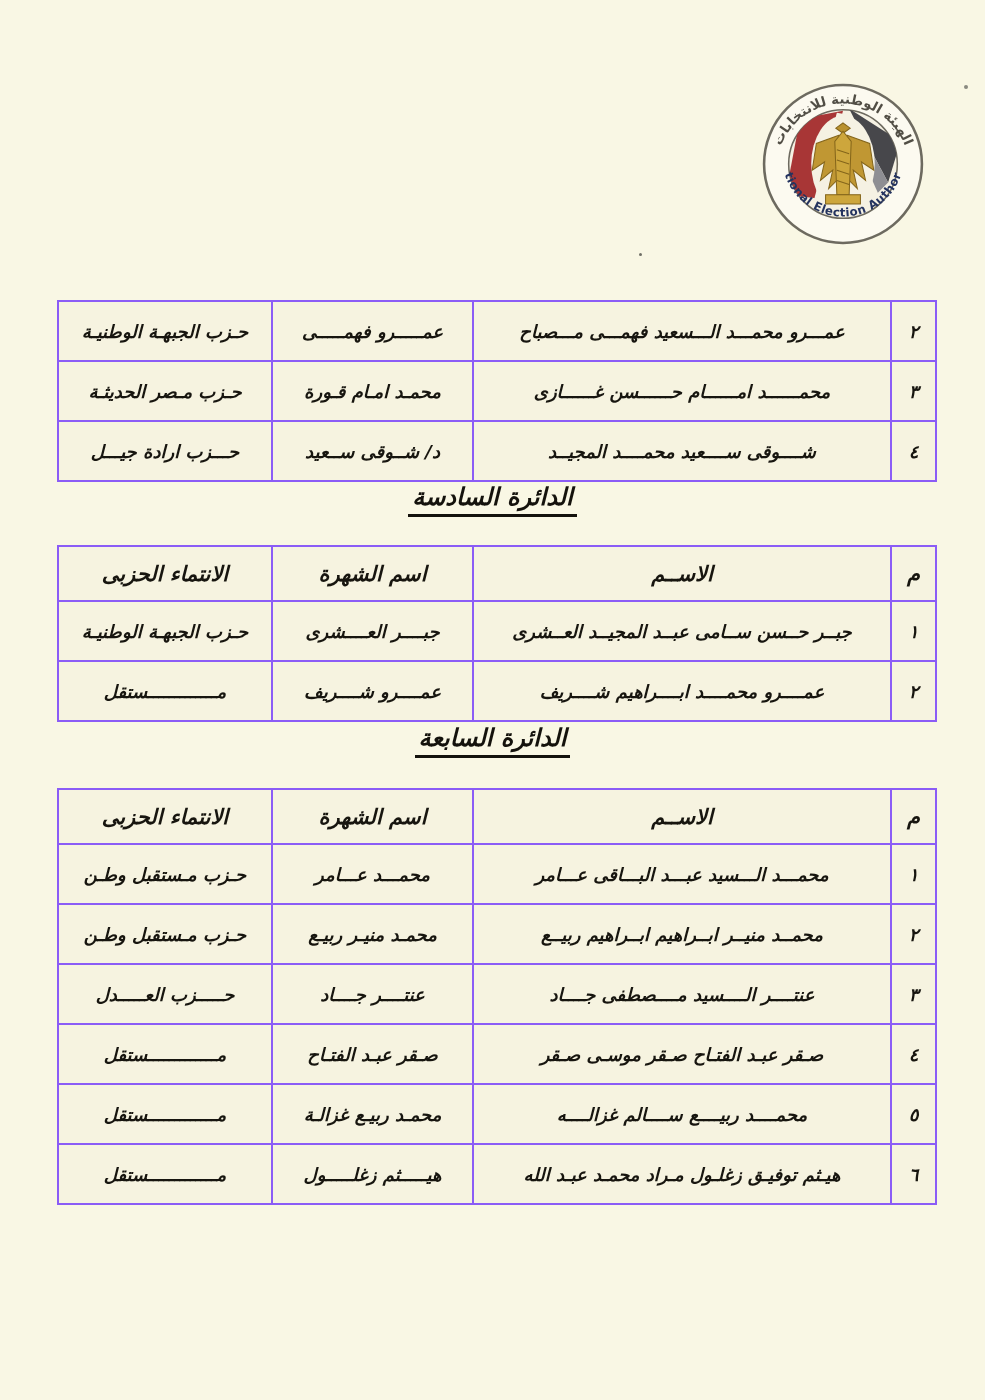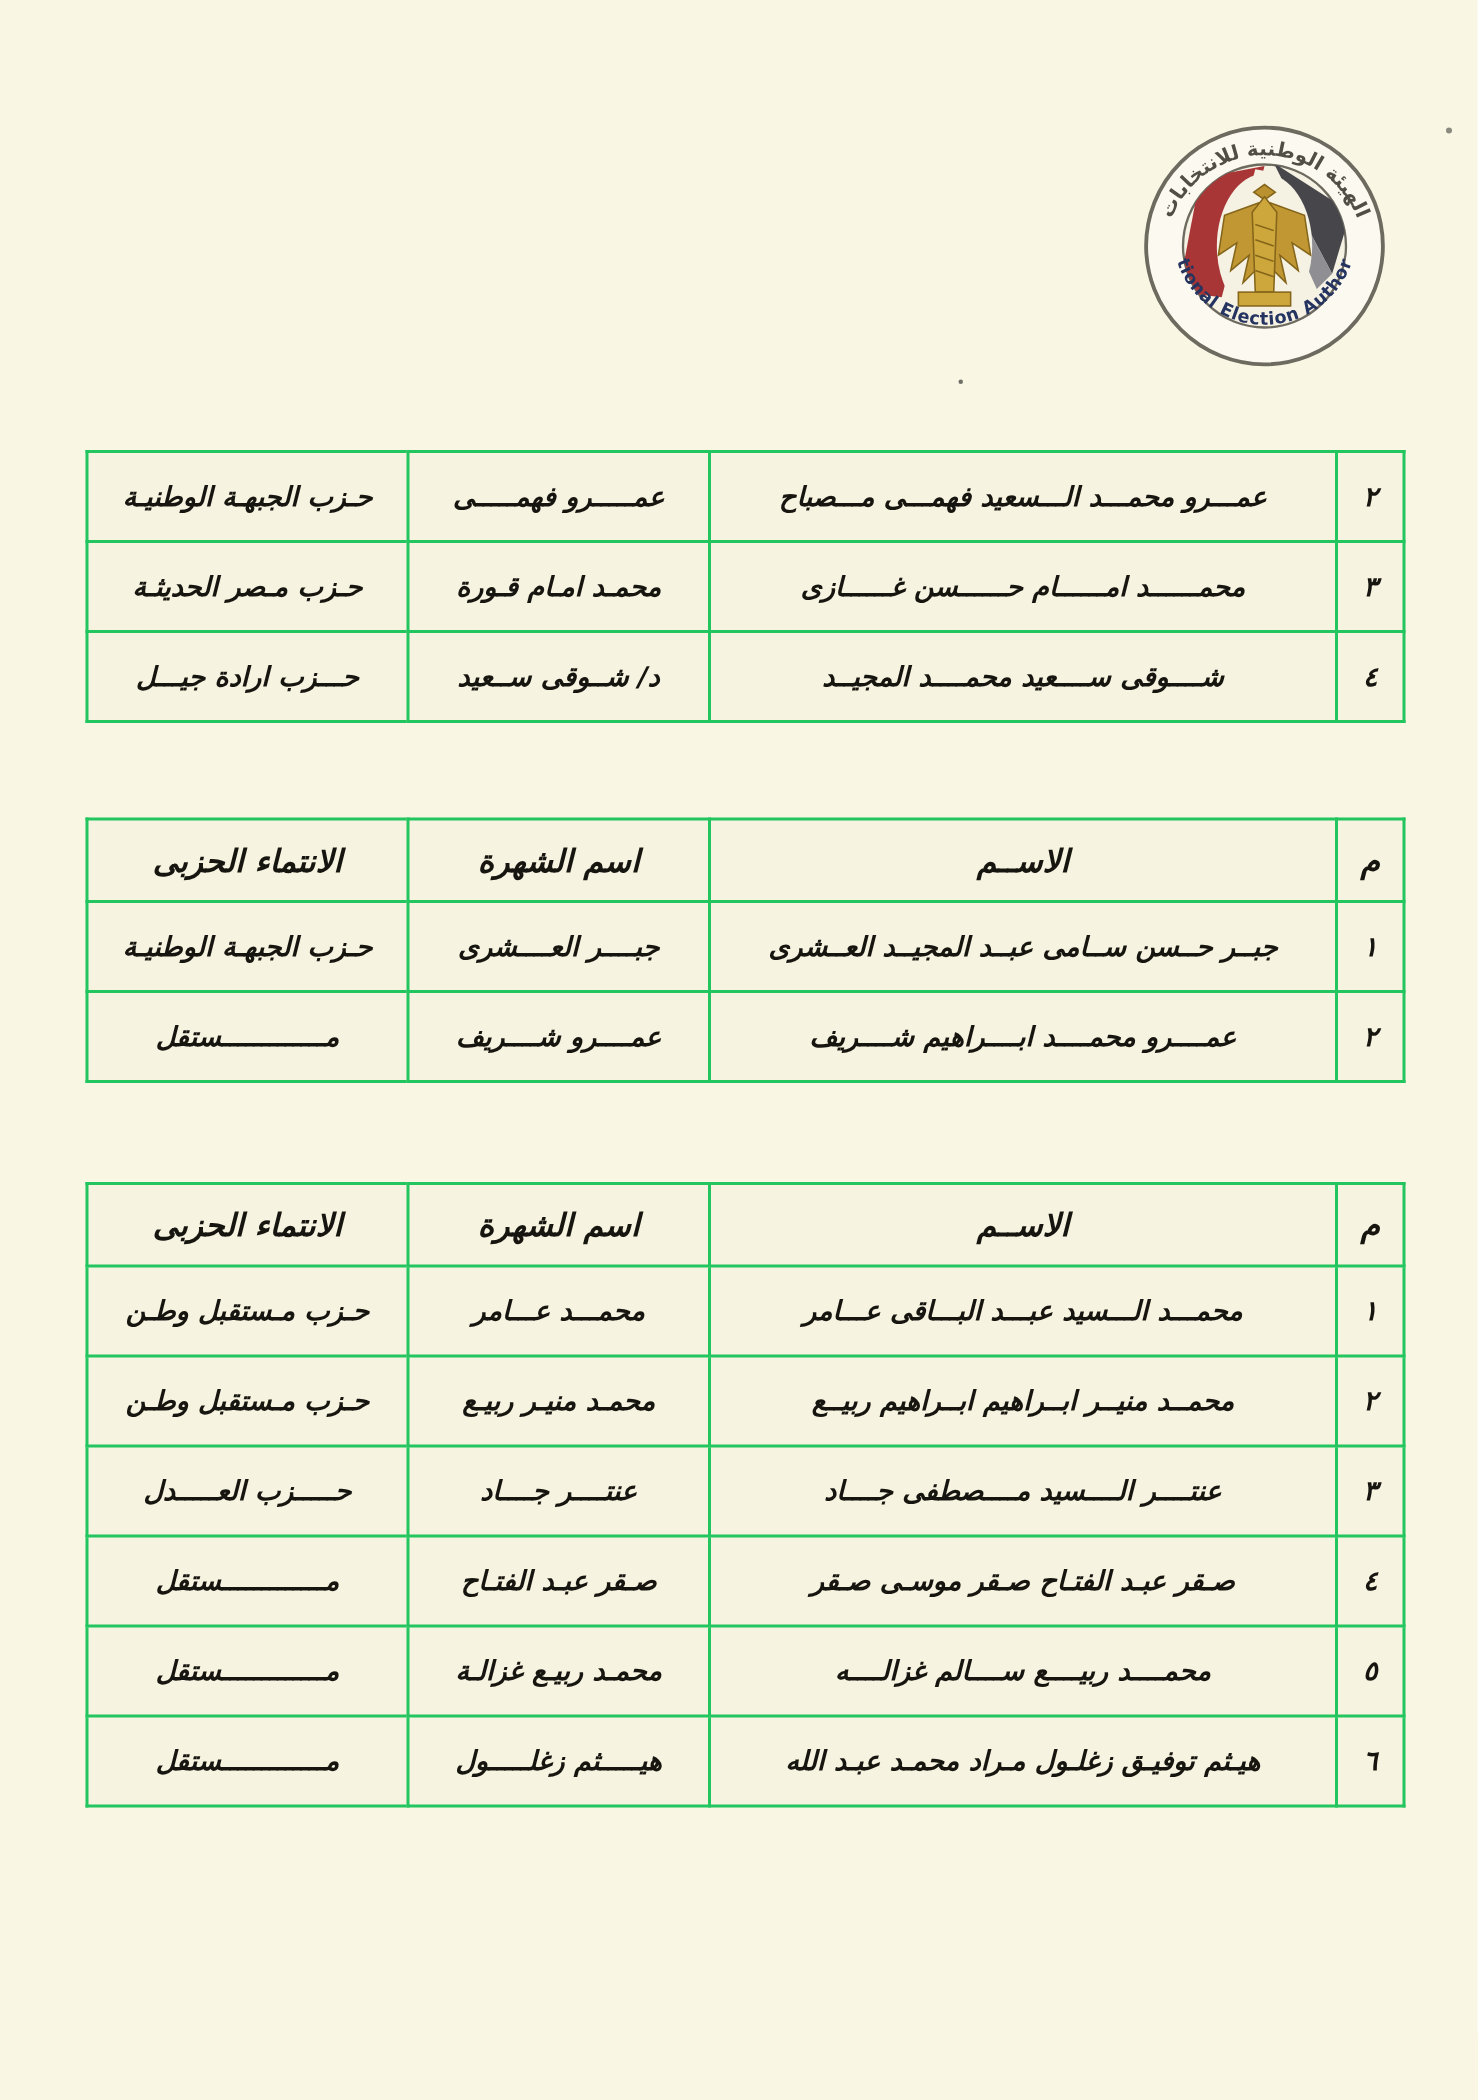--- a/index.html
+++ b/index.html
@@ -23,21 +23,21 @@
   table.tbl{
     position:absolute;left:57px;width:878px;
     border-collapse:collapse;table-layout:fixed;
     direction:rtl;
     background:#f6f3e0;
   }
   .tbl-top{top:300px;}
   .tbl-six{top:545px;}
   .tbl-seven{top:788px;}
   table.tbl td, table.tbl th{
-    border:2px solid #22c55e;
+    border:2px solid #8b5cf6;
     padding:0 6px;
     vertical-align:middle;
     font-weight:bold;
     font-style:italic;
     overflow:hidden;
     white-space:nowrap;
     margin-left:37px;
   }
   table.tbl th{height:53px;font-size:21px;text-align:center;font-style:italic;}
   table.tbl td{height:58px;font-size:18px;text-align:center;}
@@ -127,20 +127,23 @@
       </tr>
       <tr>
         <td class="c-num">٤</td>
         <td class="c-name">شــــوقى ســــعيد محمــــد المجيــد</td>
         <td class="c-alias">د/ شــوقى ســعيد</td>
         <td class="c-party">حـــزب ارادة جيـــل</td>
       </tr>
     </tbody>
   </table>
 
+  <h2 class="district-title t6">
+    <span class="u">الدائرة السادسة</span>
+  </h2>
 
   <table class="tbl tbl-six">
     <colgroup>
         <col style="width:45px">
         <col style="width:418px">
         <col style="width:201px">
         <col style="width:214px">
       </colgroup>
     <thead>
       <tr>
@@ -159,20 +162,23 @@
       </tr>
       <tr>
         <td class="c-num">٢</td>
         <td class="c-name">عمــــرو محمــــد ابــــراهيم شــــريف</td>
         <td class="c-alias">عمــــرو شــــريف</td>
         <td class="c-party">مـــــــــــــستقل</td>
       </tr>
     </tbody>
   </table>
 
+  <h2 class="district-title t7">
+    <span class="u">الدائرة السابعة</span>
+  </h2>
 
   <table class="tbl tbl-seven">
     <colgroup>
         <col style="width:45px">
         <col style="width:418px">
         <col style="width:201px">
         <col style="width:214px">
       </colgroup>
     <thead>
       <tr>

